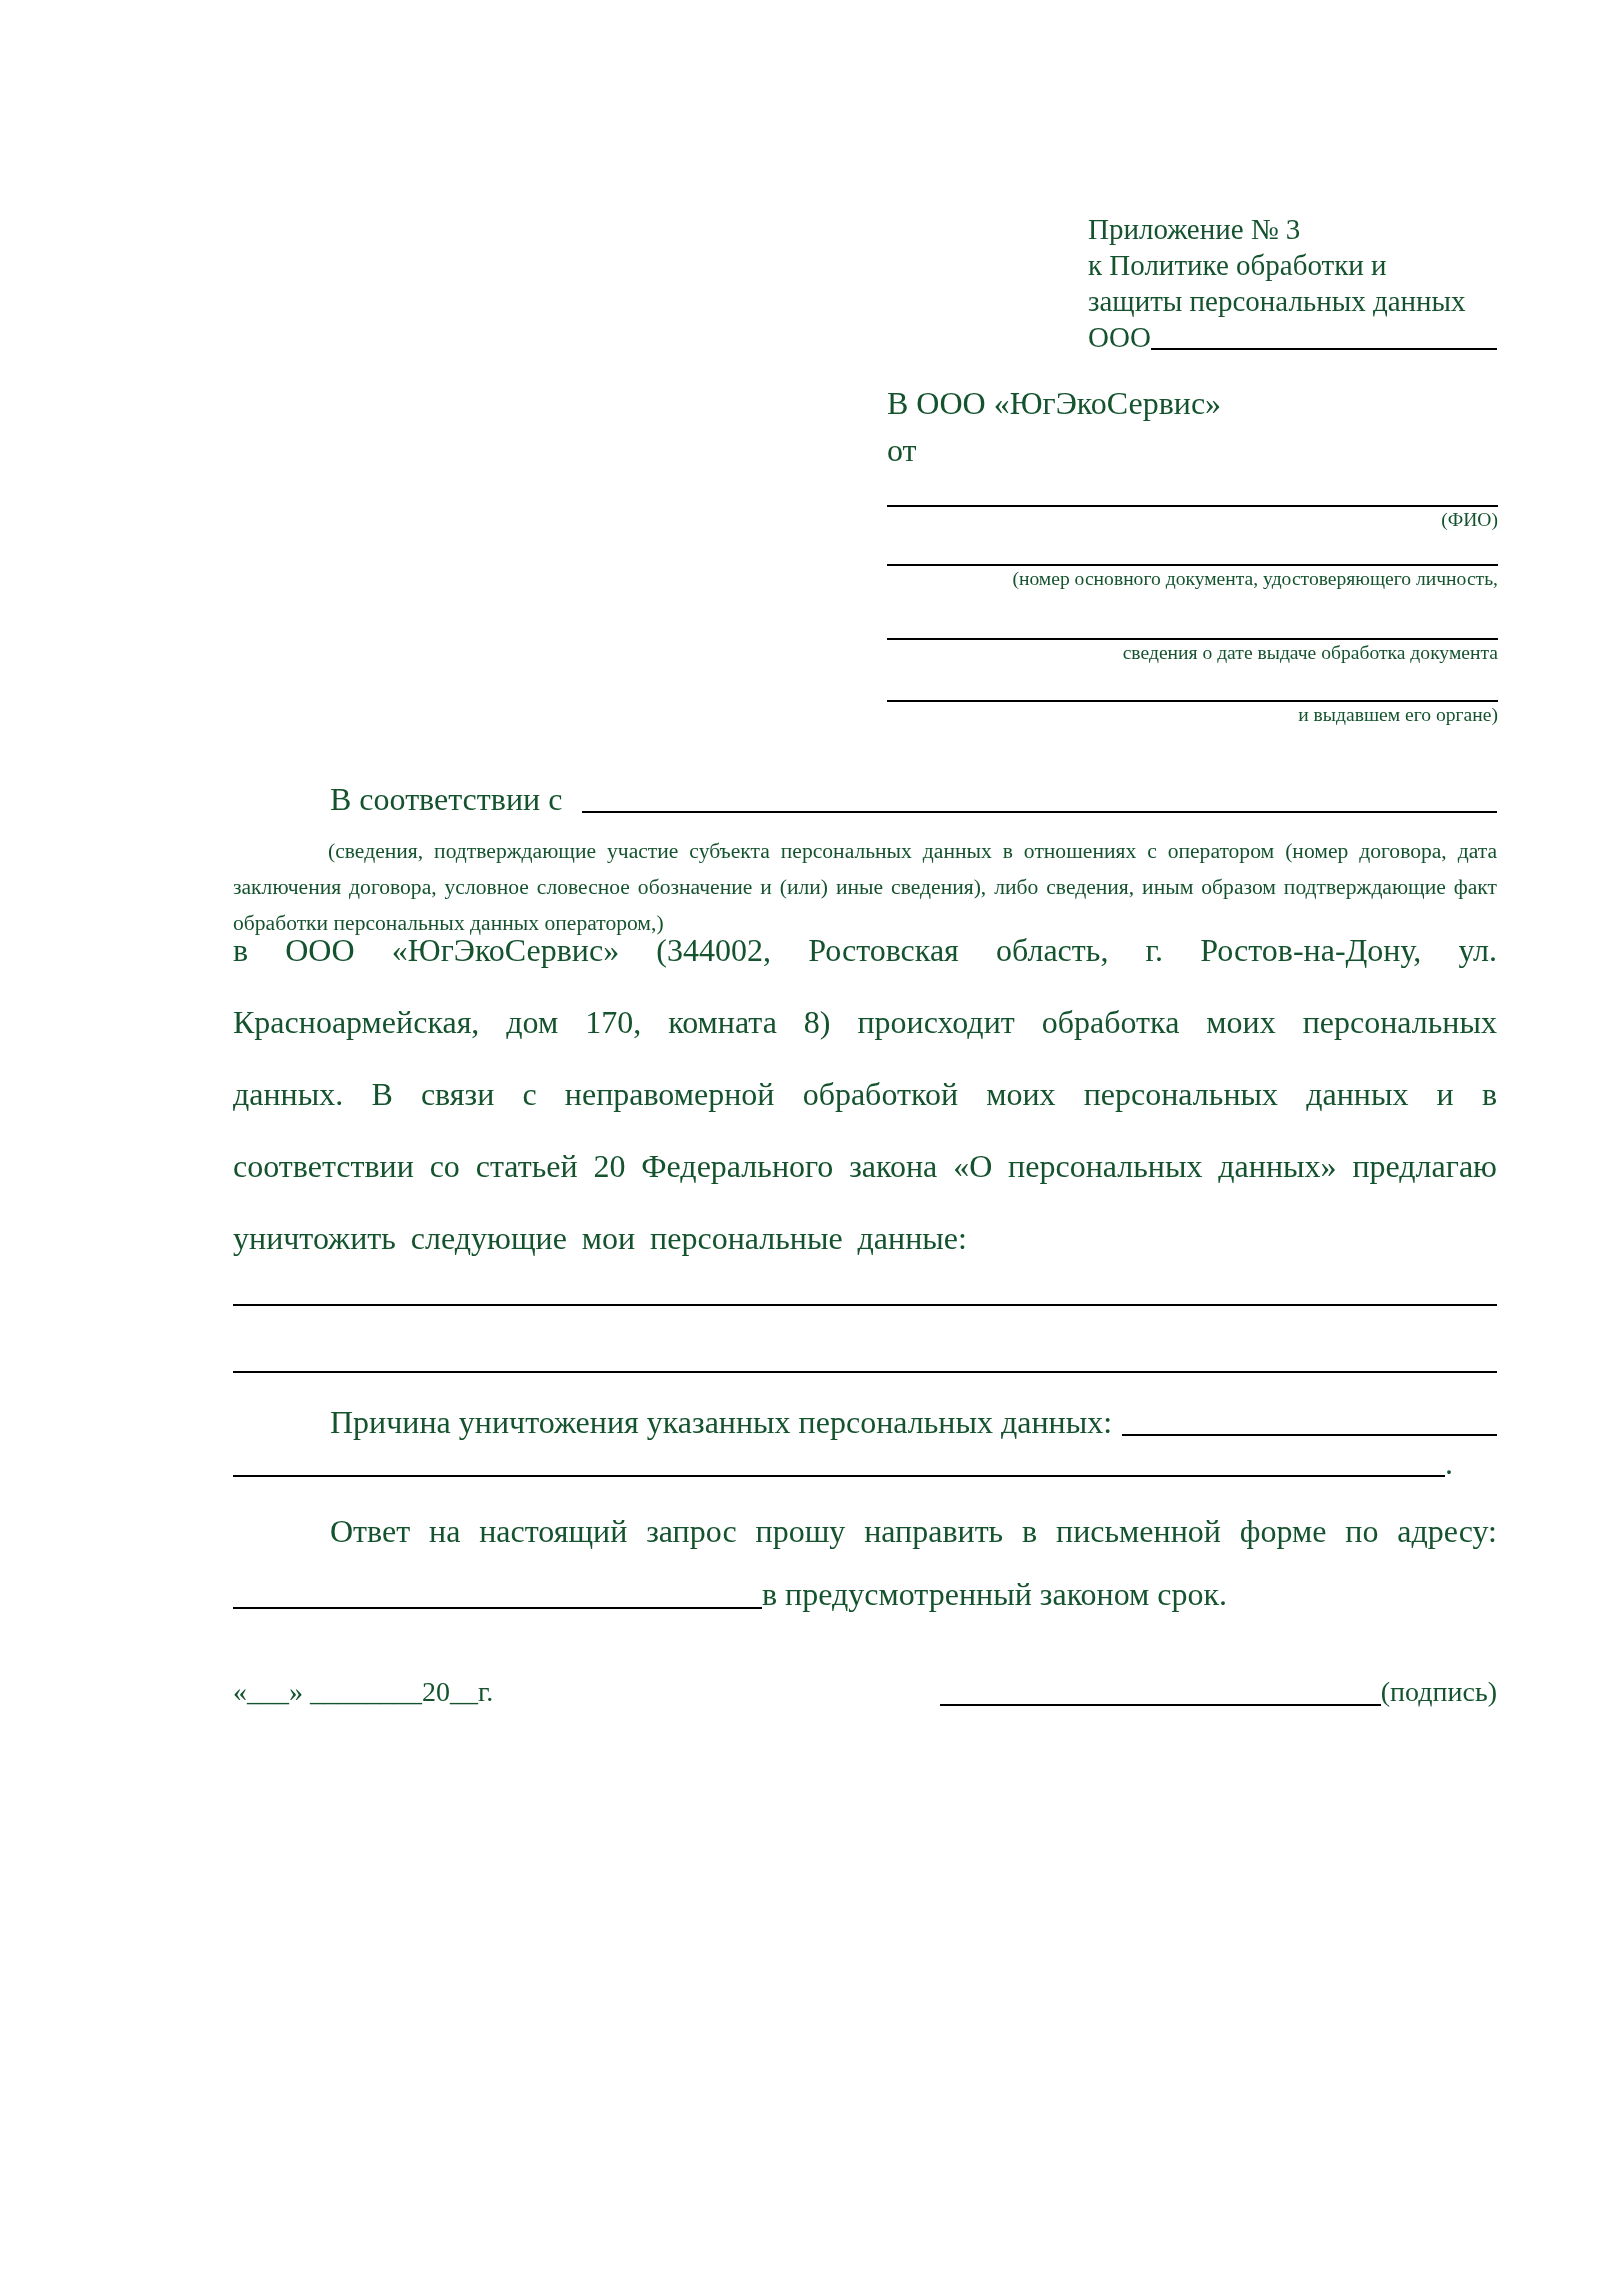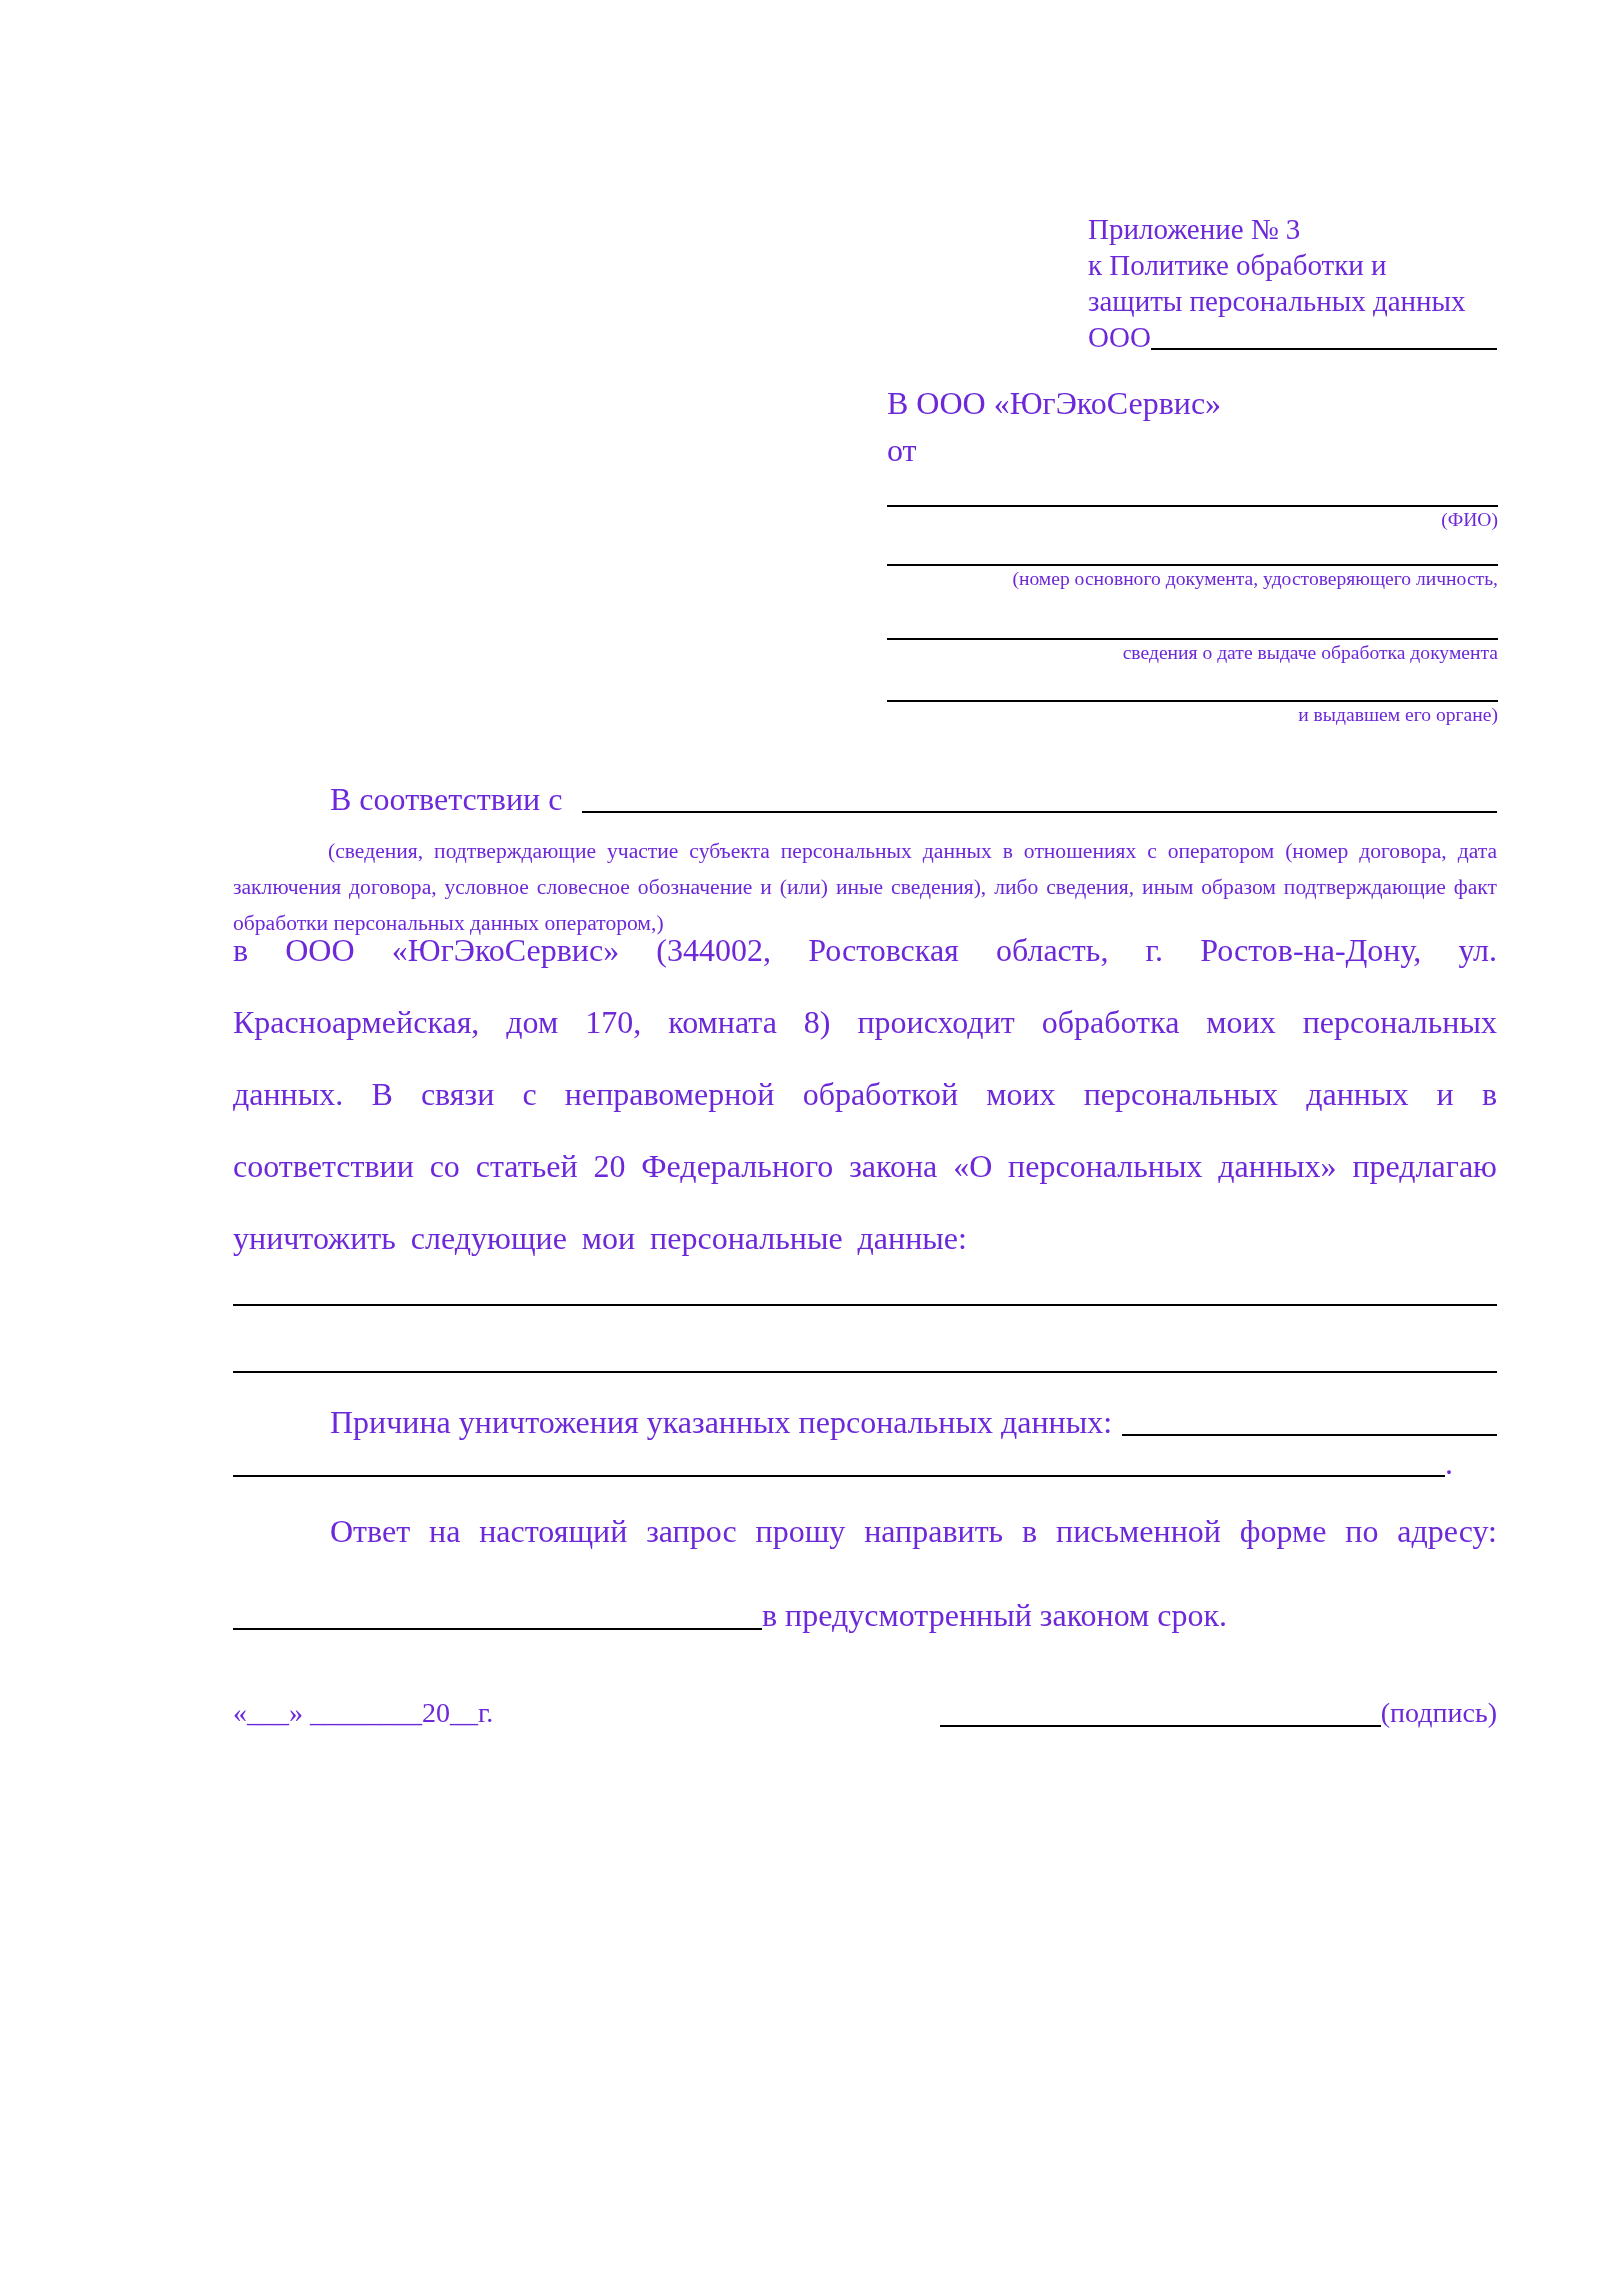--- a/index.html
+++ b/index.html
@@ -1,21 +1,21 @@
 <!DOCTYPE html>
 <html><head>
 <meta charset="utf-8">
 <style>
   html, body { margin: 0; padding: 0; background: #ffffff; }
   .page {
     position: relative;
     width: 1621px;
     height: 2293px;
     background: #ffffff;
-    color: #6d28d9;
+    color: #14532d;
     font-family: "Liberation Serif", "DejaVu Serif", serif;
     overflow: hidden;
   }
   .content {
     position: absolute;
     left: 233px;
     top: 0;
     width: 1264px;
   }
   .row { display: flex; }
@@ -112,21 +112,21 @@
   
   .response {
     margin: 26px 0 0 0;
     font-size: 32px;
     line-height: 43px;
     text-align: justify;
     text-align-last: justify;
     text-indent: 97px;
   }
   .response2 {
-    margin-top: 41px;
+    margin-top: 20px;
     font-size: 32px;
     line-height: 43px;
   }
   .response2 .bar { width: 529px; margin-bottom: 6.9px; }
 
   
   .footer {
     margin-top: 54px;
     font-size: 28px;
     line-height: 43px;

